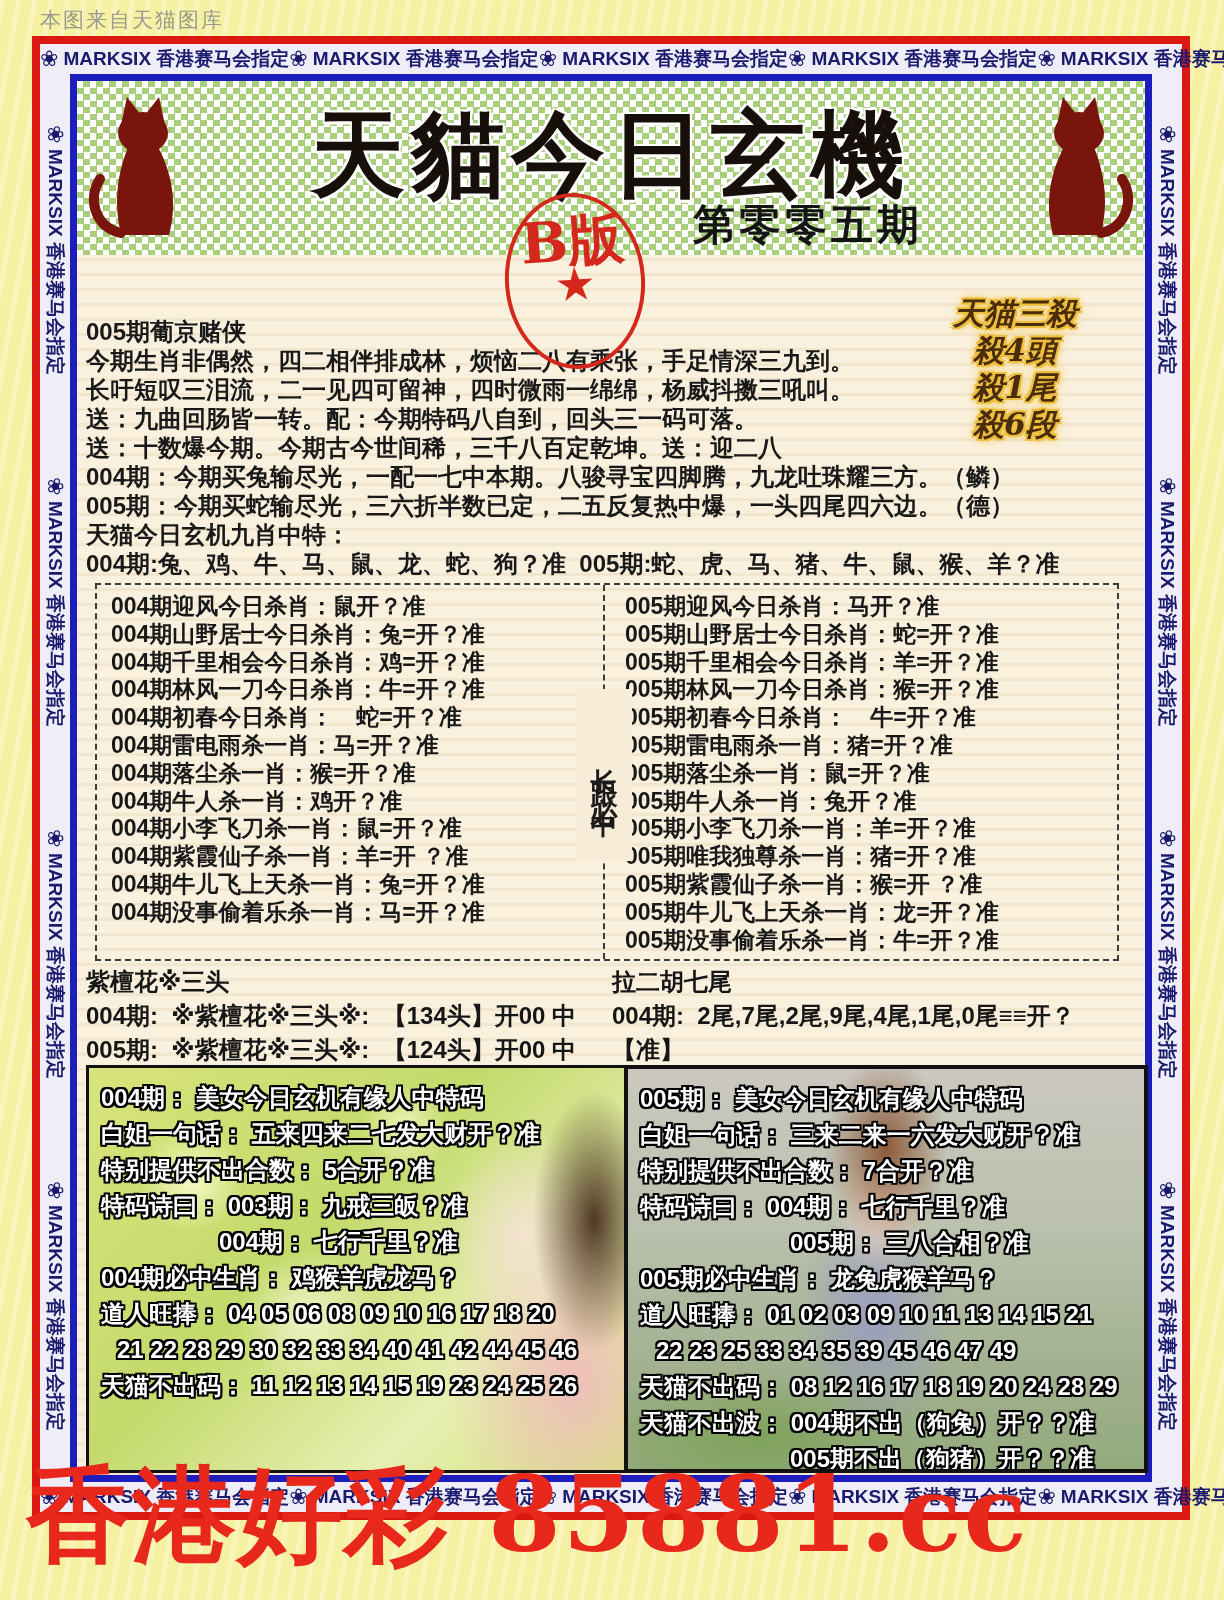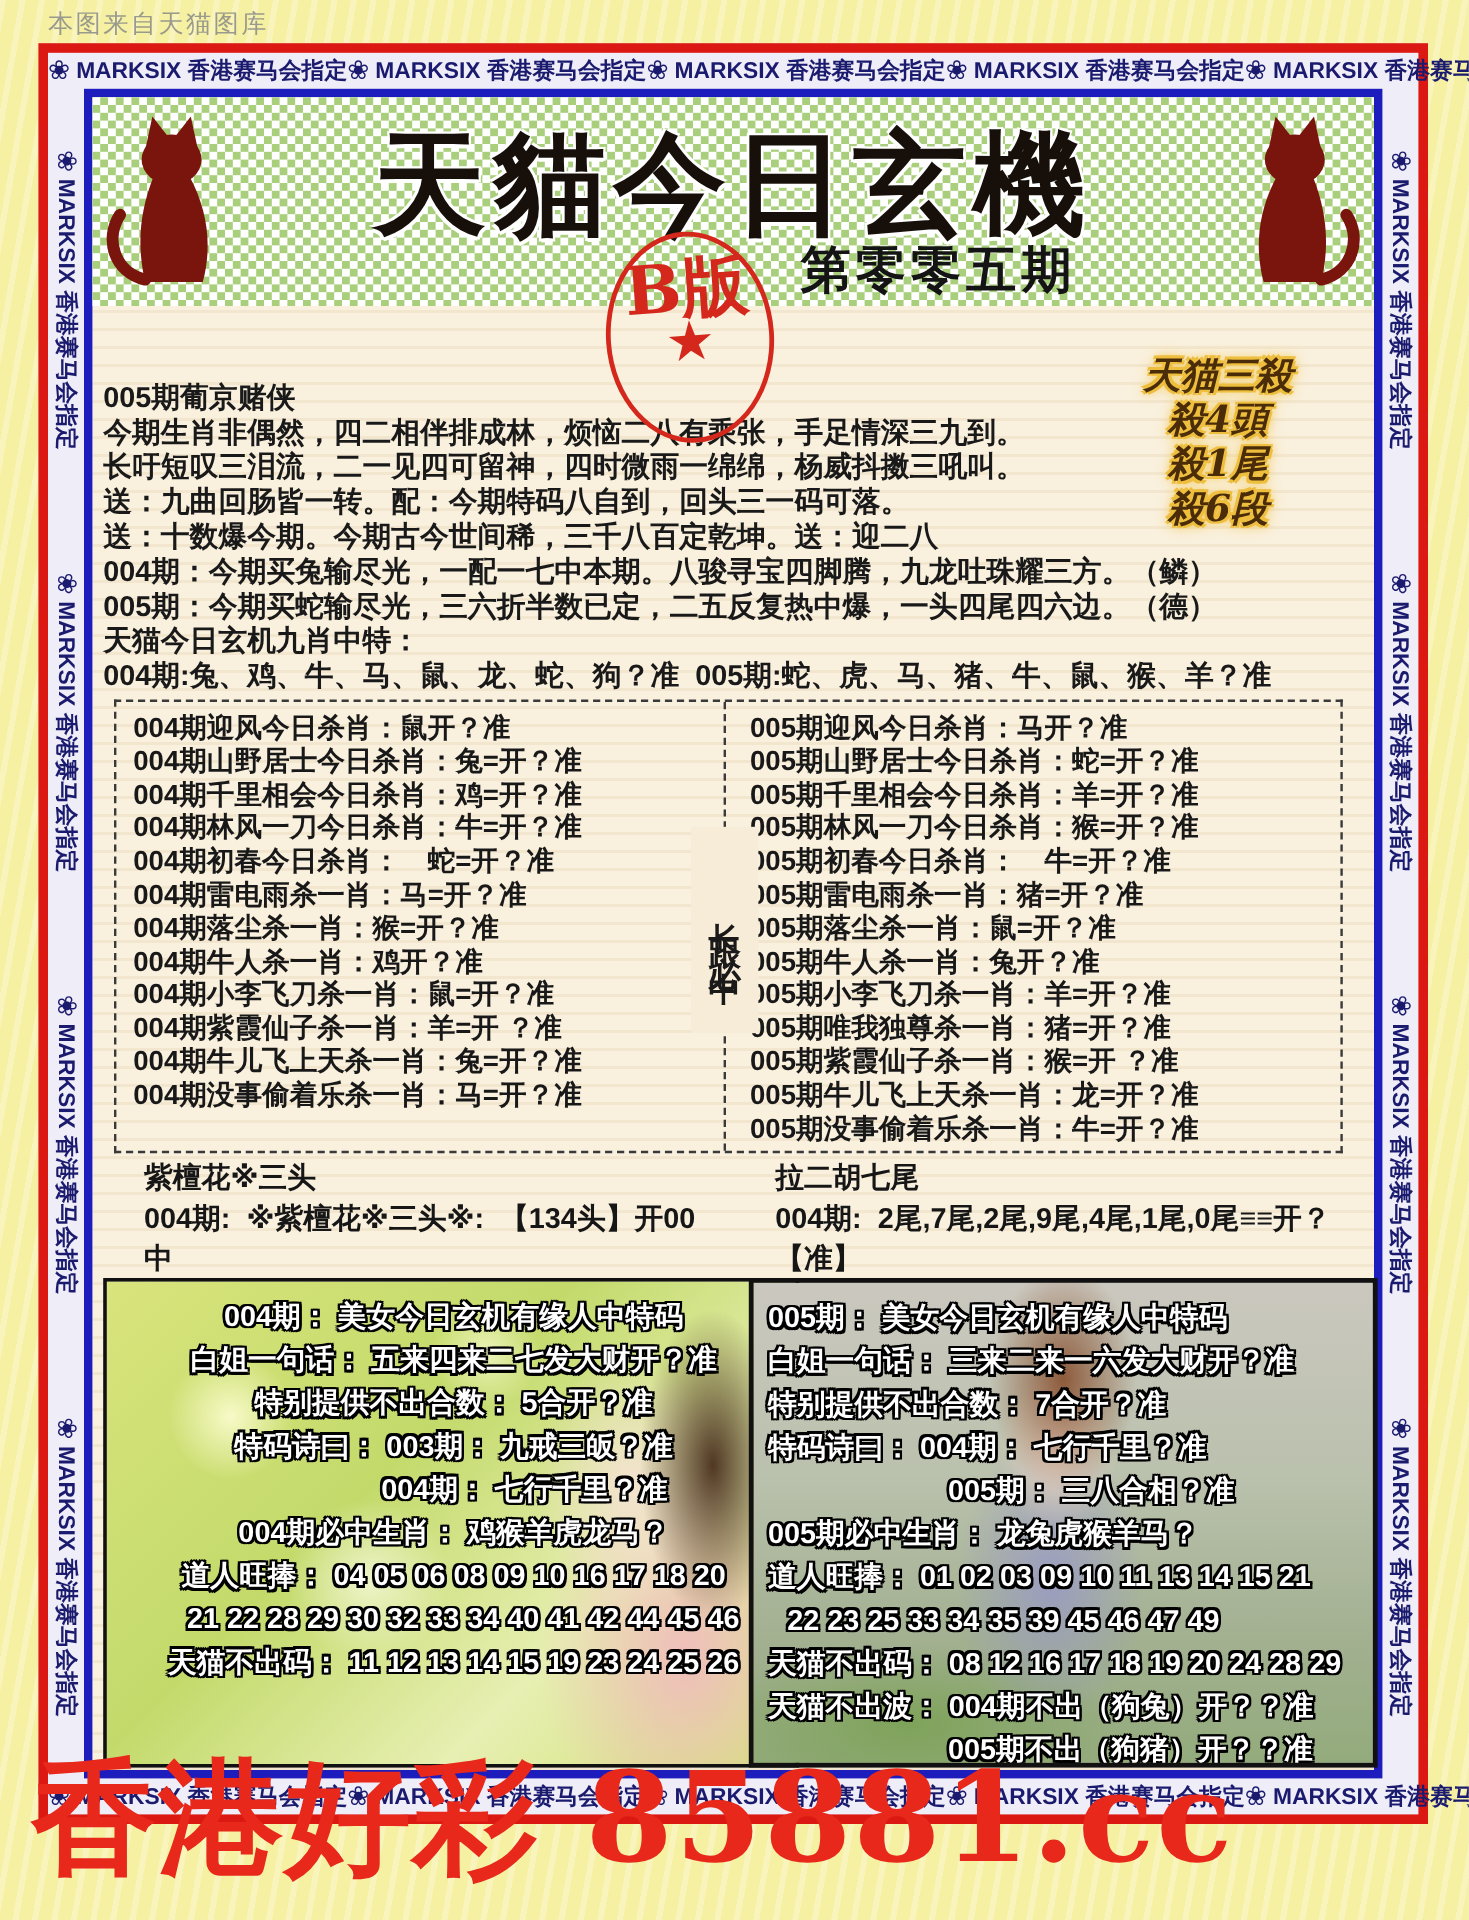--- a/index.html
+++ b/index.html
@@ -42,21 +42,21 @@
   .main-title{flex:1;text-align:center;font-family:"DejaVu Serif","Liberation Serif",serif;
       font-weight:900;font-size:94px;color:#17100a;letter-spacing:6px;line-height:1;
       margin-top:-28px;
       text-shadow:2px 2px 0 #fff,-2px -2px 0 #fff,2px -2px 0 #fff,-2px 2px 0 #fff,0 3px 0 #fff;}
   .stamp{position:absolute;left:428px;top:112px;width:132px;height:168px;
          border:4px solid #d5281c;border-radius:50%;transform:rotate(-4deg);
          display:flex;flex-direction:column;align-items:center;z-index:5;background:transparent;}
   .stamp .bban{font-size:56px;font-weight:900;color:#d5281c;line-height:1.05;margin-top:14px;
          font-family:"DejaVu Serif","Liberation Serif",serif;}
   .stamp .star{font-size:46px;color:#d5281c;line-height:.8;margin-top:-4px;}
-  .issue{position:absolute;left:590px;top:116px;font-size:42px;font-weight:900;color:#141414;
+  .issue{position:absolute;left:616px;top:116px;font-size:42px;font-weight:900;color:#141414;
          letter-spacing:4px;z-index:4;}
 
   
   .kill-badge{position:absolute;left:838px;top:214px;width:200px;text-align:center;z-index:3;}
   .kill-badge div{font-size:31px;font-weight:900;font-style:italic;color:#4a2c08;line-height:37px;
       font-family:"DejaVu Serif","Liberation Serif",serif;
       text-shadow:-2px -2px 0 #eebe3e,2px -2px 0 #eebe3e,-2px 2px 0 #eebe3e,2px 2px 0 #eebe3e,
                   0 0 7px #f2c94c,0 0 12px #f0c143;}
 
   
@@ -73,33 +73,33 @@
         font-size:27px;font-weight:700;color:#1a1a1a;letter-spacing:14px;}
   .kcol{position:absolute;top:8px;bottom:8px;}
   .kcol.left{left:14px;width:470px;}
   .kcol.right{left:528px;width:480px;}
   .krow{font-size:23px;font-weight:600;color:#181818;line-height:27.8px;white-space:pre-wrap;}
 
   
   .heads{position:absolute;top:884px;}
   .heads.left{left:9px;width:505px;}
   .heads.right{left:535px;width:525px;}
-  .heads div{font-size:24px;font-weight:700;color:#161616;line-height:34px;white-space:pre-wrap;margin-left:34px;}
+  .heads div{font-size:24px;font-weight:700;color:#161616;line-height:34px;white-space:pre-wrap;}
 
   
   .photo{position:absolute;top:984px;height:408px;box-sizing:border-box;overflow:hidden;}
   .photo.left{left:9px;width:580px;border:3px solid #111;
       background:
         radial-gradient(ellipse 85px 180px at 88% 38%, rgba(72,46,28,.95), rgba(72,46,28,0) 72%),
         radial-gradient(ellipse 115px 150px at 76% 42%, rgba(246,226,214,.9), rgba(246,226,214,0) 70%),
         radial-gradient(ellipse 170px 220px at 84% 78%, rgba(243,182,194,.85), rgba(243,182,194,0) 72%),
         radial-gradient(circle 70px at 18% 28%, rgba(255,255,215,.85), rgba(255,255,215,0) 75%),
         radial-gradient(circle 90px at 38% 62%, rgba(252,252,232,.7), rgba(252,252,232,0) 75%),
         radial-gradient(circle 60px at 55% 15%, rgba(255,255,220,.7), rgba(255,255,220,0) 75%),
-        linear-gradient(135deg,#d9e47c,#c3da6b 40%,#e7efb2 70%,#d0e172); text-align: center;}
+        linear-gradient(135deg,#d9e47c,#c3da6b 40%,#e7efb2 70%,#d0e172);}
   .photo.right{left:519px;width:524px;border:4px solid #111;
       background:
         radial-gradient(ellipse 85px 130px at 50% 20%, rgba(138,84,52,.95), rgba(138,84,52,0) 72%),
         radial-gradient(ellipse 70px 90px at 49% 35%, rgba(240,214,198,.9), rgba(240,214,198,0) 72%),
         radial-gradient(ellipse 105px 160px at 48% 62%, rgba(152,152,198,.85), rgba(152,152,198,0) 75%),
         radial-gradient(ellipse 230px 90px at 25% 92%, rgba(120,160,80,.8), rgba(120,160,80,0) 75%),
         linear-gradient(180deg,#cbc8bf 0%,#bac1ad 40%,#a2b090 75%,#93ab7c); margin-left: 28px;}
   .photo .plines{position:absolute;left:12px;top:12px;right:8px;}
   .photo .plines div{font-size:24px;font-weight:700;color:#fff;line-height:36px;white-space:pre-wrap;
       text-shadow:-2px -2px 0 #000,2px -2px 0 #000,-2px 2px 0 #000,2px 2px 0 #000,

